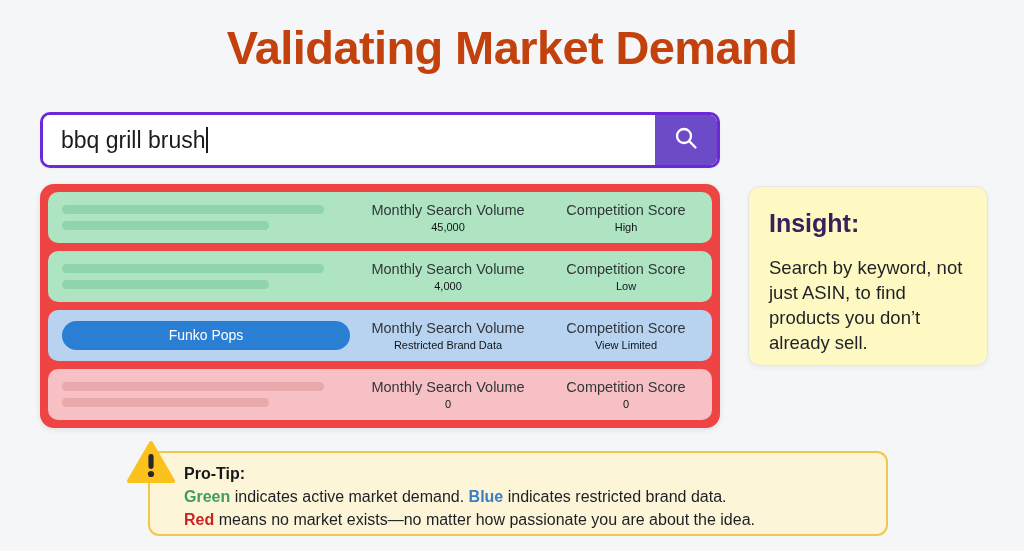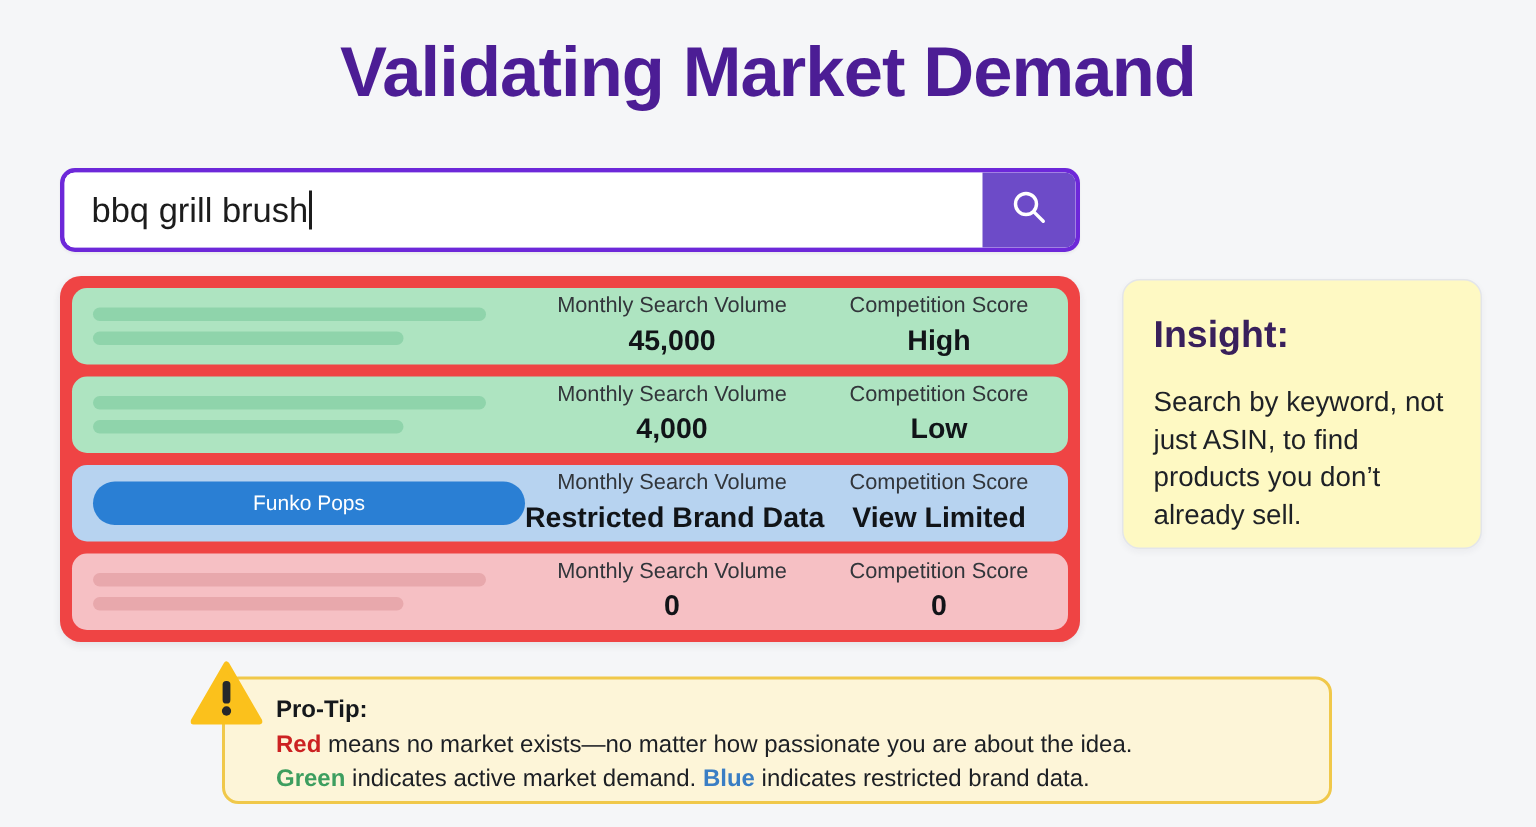--- a/index.html
+++ b/index.html
@@ -17,21 +17,21 @@
 
   
   .page-title {
     position: absolute;
     left: 0;
     top: 22px;
     width: 1024px;
     text-align: center;
     font-size: 47px;
     font-weight: bold;
-    color: #4c1d95;
+    color: #c2410c;
     letter-spacing: -0.6px;
     line-height: 1.1;
   }
 
   
   .search-wrap {
     position: absolute;
     left: 40px;
     top: 112px;
     width: 680px;
@@ -140,22 +140,22 @@
     line-height: 1.32;
   }
   .metric-volume { width: 196px; }
   .metric-comp   { width: 160px; }
   .metric-label {
     font-size: 14.5px;
     color: #32363b;
     white-space: nowrap;
   }
   .metric-value {
-    font-size: 19px;
-    font-weight: bold;
+    font-size: 11px;
+    font-weight: normal;
     color: #111418;
     white-space: nowrap;
   }
 
   
   .insight-card {
     position: absolute;
     left: 748px;
     top: 186px;
     width: 240px;
@@ -306,18 +306,18 @@
 <div class="protip">
   <span class="protip-icon">
     <svg width="48" height="44" viewBox="0 0 48 44">
       <path d="M24 3 L46 41 L2 41 Z" fill="#fbc11c" stroke="#fbc11c" stroke-width="4" stroke-linejoin="round"></path>
       <rect x="21.4" y="14" width="5.2" height="15" rx="2.4" fill="#26282b"></rect>
       <circle cx="24" cy="34" r="3.1" fill="#26282b"></circle>
     </svg>
   </span>
   <div class="protip-title">Pro-Tip:</div>
   <div class="protip-line">
+    <span class="kw-green">Green</span><span> indicates active market demand. </span><span class="kw-blue">Blue</span><span> indicates restricted brand data.</span>
+  </div>
+  <div class="protip-line">
     <span class="kw-red">Red</span><span> means no market exists—no matter how passionate you are about the idea.</span>
   </div>
-  <div class="protip-line">
-    <span class="kw-green">Green</span><span> indicates active market demand. </span><span class="kw-blue">Blue</span><span> indicates restricted brand data.</span>
-  </div>
 </div>
 
 </body></html>

